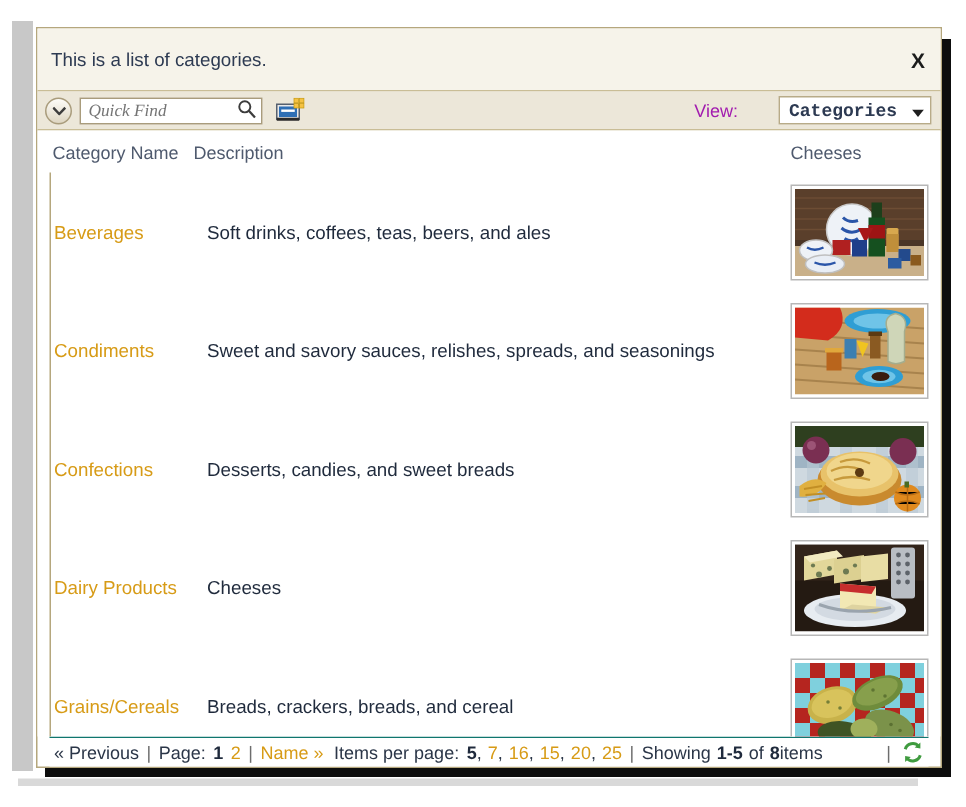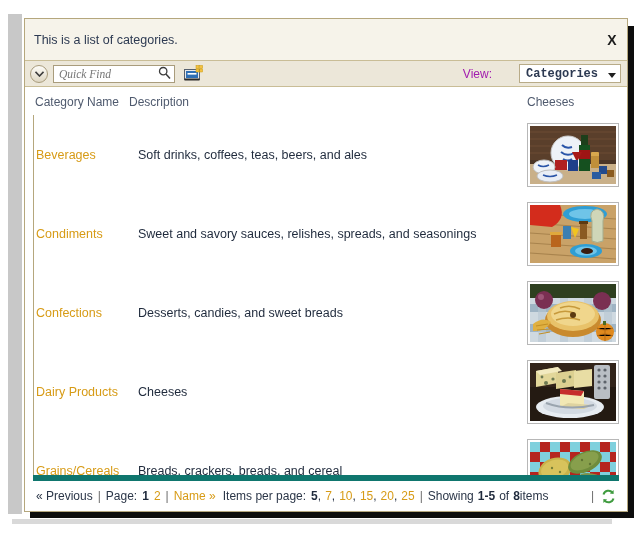--- a/index.html
+++ b/index.html
@@ -221,23 +221,23 @@
     width: 92px; height: 64px;
     border: 1px solid #b7b7b7;
     background: #ffffff;
     padding: 2px;
   }
   .thumb svg { display: block; width: 86px; height: 58px; }
 
   
   #footer {
     flex: 0 0 auto;
-    height: 36px;
-    background: #ffffff;
-    border-top: 6px solid #0f766e;
+    height: 20px;
+    background: #ffffff;
+    border-top: 1px solid #0f766e;
     margin: 0 8px;
     display: flex;
     align-items: center;
     font-size: 12px;
     color: #2b3648;
     padding-left: 3px;
   }
   #footer .lnk { color: #d79b16; cursor: pointer; }
   #footer .sep { color: #6d6d6d; margin: 0 5px; }
   #footer .cur { font-weight: bold; color: #1f2a3c; }
@@ -542,21 +542,21 @@
     <span class="cur" style="margin-left:5px">1</span>
     <span class="lnk" style="margin-left:5px">2</span>
     <span class="sep">|</span>
     <span class="lnk nowrap">Name »</span>
     <span style="width:7px"></span>
     <span class="plain nowrap">Items per page:</span>
     <span class="cur" style="margin-left:5px">5</span>
       <span class="plain">,</span>
     <span class="lnk" style="margin-left:4px">7</span>
       <span class="plain">,</span>
-    <span class="lnk" style="margin-left:4px">10</span>
+    <span class="lnk" style="margin-left:4px">16</span>
       <span class="plain">,</span>
     <span class="lnk" style="margin-left:4px">15</span>
       <span class="plain">,</span>
     <span class="lnk" style="margin-left:4px">20</span>
       <span class="plain">,</span>
     <span class="lnk" style="margin-left:4px">25</span>
     <span class="sep">|</span>
     <span class="plain nowrap">Showing</span>
     <span class="cur" style="margin-left:4px">1-5</span>
     <span class="plain" style="margin-left:4px">of</span>

